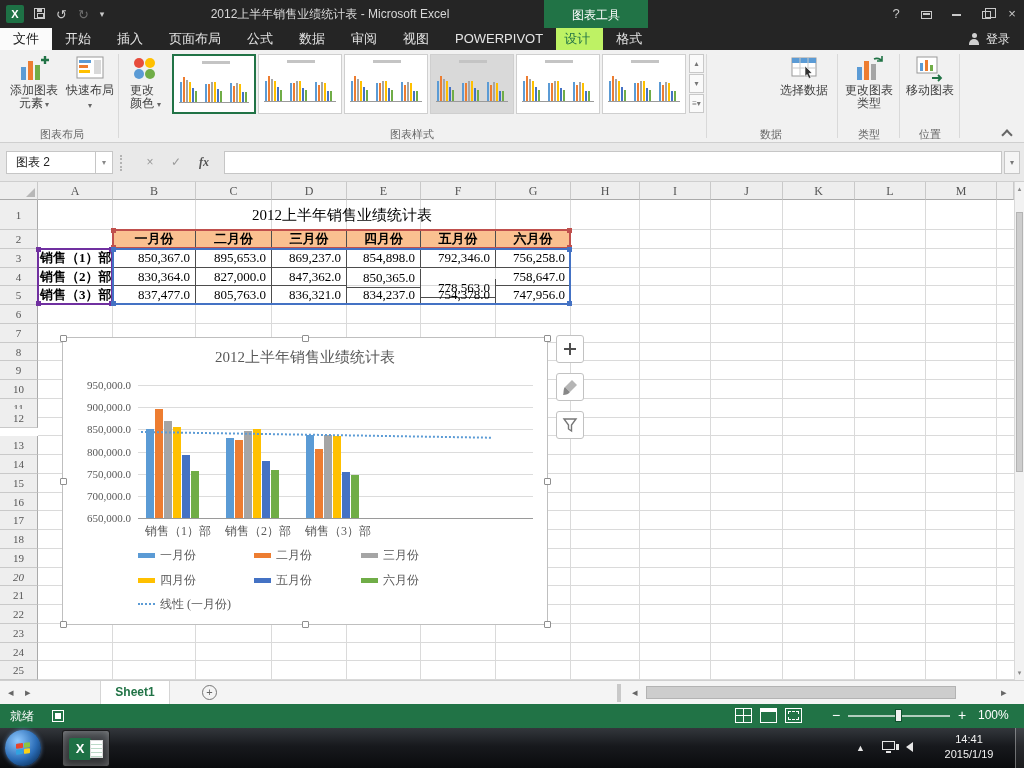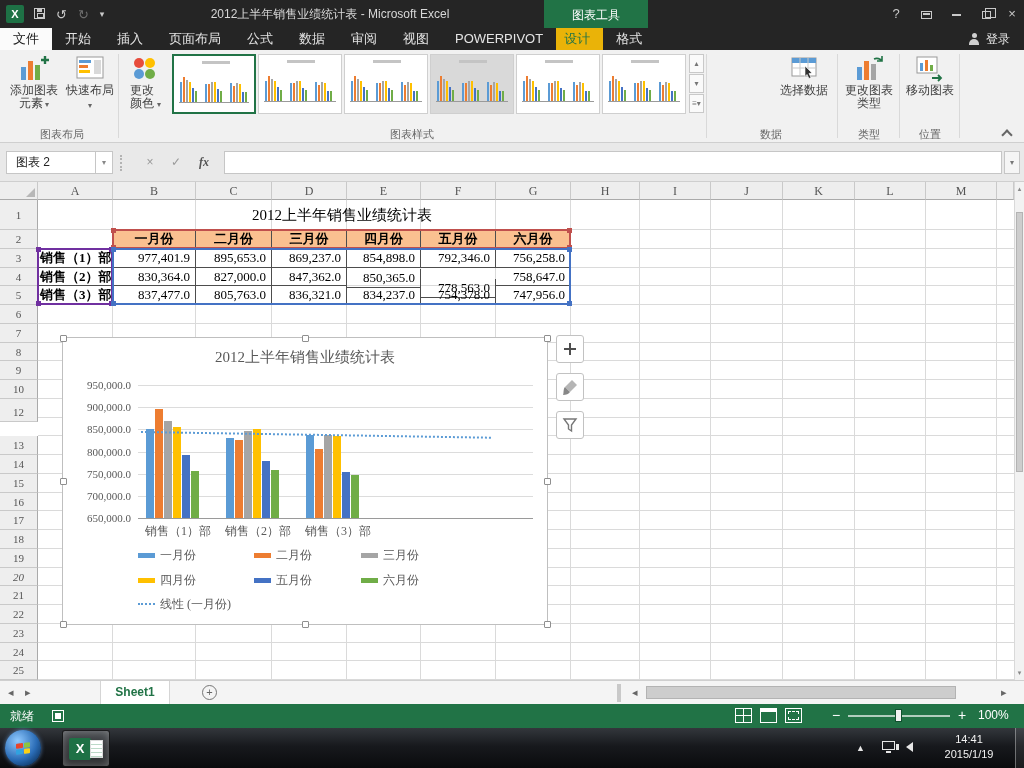--- a/index.html
+++ b/index.html
@@ -21,21 +21,21 @@
 .ico-min{display:inline-block;width:9px;height:2px;background:#c9c9c9;margin-bottom:2px;}
 .ico-restore{display:inline-block;width:9px;height:8px;border:1px solid #c9c9c9;position:relative;top:1px;}
 .ico-restore::before{content:"";position:absolute;left:2px;top:-4px;width:9px;height:8px;border:1px solid #c9c9c9;}
 .ico-ribbonopt{display:inline-block;width:11px;height:8px;border:1px solid #c9c9c9;position:relative;top:1px;}
 .ico-ribbonopt::before{content:"";position:absolute;left:1px;top:1px;width:7px;height:2px;background:#c9c9c9;}
 
 .tabrow{top:28px;left:0;width:1024px;height:22px;background:#252525;}
 #tabs{position:absolute;left:0;top:0;height:22px;display:flex;}
 .tab{height:22px;line-height:22px;padding:0 13px;color:#e4e4e4;font-size:13px;white-space:nowrap;cursor:pointer;}
 .tab.file{background:#fbfbfb;color:#1b1b1b;}
-.tab.sel{background:#eab308;color:#217346;padding-left:8px;}
+.tab.sel{background:#bef264;color:#217346;padding-left:8px;}
 .signin{right:14px;top:0;height:22px;display:flex;align-items:center;gap:6px;color:#e4e4e4;font-size:12px;}
 .person-ico{display:inline-block;width:12px;height:12px;position:relative;}
 .person-ico::before{content:"";position:absolute;left:3.5px;top:0;width:5px;height:5px;border-radius:50%;background:#cfcfcf;}
 .person-ico::after{content:"";position:absolute;left:1px;top:6px;width:10px;height:6px;border-radius:5px 5px 0 0;background:#cfcfcf;}
 
 .ribbon{top:50px;left:0;width:1024px;height:93px;background:#f1f1f1;border-bottom:1px solid #cfcfcf;}
 .rib-btn{position:absolute;top:3px;height:72px;text-align:center;color:#3f3f3f;font-size:12px;line-height:13px;cursor:pointer;}
 .rib-ico{display:block;margin:1px auto 2px;}
 .drop{font-size:8px;color:#666;}
 .rib-sep{position:absolute;top:4px;width:1px;height:84px;background:#d9d9d9;}
@@ -405,21 +405,21 @@
       <div class="rowhead" style="top: 48px; height: 18.75px; line-height: 18.75px;">2</div>
       <div class="rowhead" style="top: 66.75px; height: 18.75px; line-height: 18.75px;">3</div>
       <div class="rowhead" style="top: 85.5px; height: 18.75px; line-height: 18.75px;">4</div>
       <div class="rowhead" style="top: 104.25px; height: 18.75px; line-height: 18.75px;">5</div>
       <div class="rowhead" style="top: 123px; height: 18.75px; line-height: 18.75px;">6</div>
       <div class="rowhead" style="top: 141.75px; height: 18.75px; line-height: 18.75px;">7</div>
       <div class="rowhead" style="top: 160.5px; height: 18.75px; line-height: 18.75px;">8</div>
       <div class="rowhead" style="top: 179.25px; height: 18.75px; line-height: 18.75px;">9</div>
       <div class="rowhead" style="top: 198px; height: 18.75px; line-height: 18.75px;">10</div>
       <div class="rowhead" style="top: 216.75px; height: 18.75px; line-height: 18.75px;">11</div>
-      <div class="rowhead" style="top: 221px; height: 18.75px; line-height: 18.75px;">12</div>
+      <div class="rowhead" style="top: 227px; height: 18.75px; line-height: 18.75px;">12</div>
       <div class="rowhead" style="top: 254.25px; height: 18.75px; line-height: 18.75px;">13</div>
       <div class="rowhead" style="top: 273px; height: 18.75px; line-height: 18.75px;">14</div>
       <div class="rowhead" style="top: 291.75px; height: 18.75px; line-height: 18.75px;">15</div>
       <div class="rowhead" style="top: 310.5px; height: 18.75px; line-height: 18.75px;">16</div>
       <div class="rowhead" style="top: 329.25px; height: 18.75px; line-height: 18.75px;">17</div>
       <div class="rowhead" style="top: 348px; height: 18.75px; line-height: 18.75px;">18</div>
       <div class="rowhead" style="top: 366.75px; height: 18.75px; line-height: 18.75px;">19</div>
       <div class="rowhead" style="top: 385.5px; height: 18.75px; line-height: 18.75px; font-style: italic;">20</div>
       <div class="rowhead" style="top: 404.25px; height: 18.75px; line-height: 18.75px;">21</div>
       <div class="rowhead" style="top: 423px; height: 18.75px; line-height: 18.75px;">22</div>
@@ -465,21 +465,21 @@
       <div class="hline" style="left: 38px; top: 478.25px; width: 976px;"></div>
       <div class="hline" style="left: 38px; top: 497px; width: 976px;"></div>
       <div class="titlecell" style="left: 113px; top: 18px; width: 458px; height: 30px; line-height: 30px;">2012上半年销售业绩统计表</div>
       <div class="tcell monthcell" style="left: 113px; top: 48px; width: 83px; height: 18.75px; line-height: 17.75px; background: rgb(250, 192, 144);">一月份</div>
       <div class="tcell monthcell" style="left: 196px; top: 48px; width: 76px; height: 18.75px; line-height: 17.75px; background: rgb(250, 192, 144);">二月份</div>
       <div class="tcell monthcell" style="left: 272px; top: 48px; width: 75px; height: 18.75px; line-height: 17.75px; background: rgb(250, 192, 144);">三月份</div>
       <div class="tcell monthcell" style="left: 347px; top: 48px; width: 74px; height: 18.75px; line-height: 17.75px; background: rgb(250, 192, 144);">四月份</div>
       <div class="tcell monthcell" style="left: 421px; top: 48px; width: 75px; height: 18.75px; line-height: 17.75px; background: rgb(250, 192, 144);">五月份</div>
       <div class="tcell monthcell" style="left: 496px; top: 48px; width: 75px; height: 18.75px; line-height: 17.75px; background: rgb(250, 192, 144);">六月份</div>
       <div class="tcell labelcell" style="left: 38px; top: 66.75px; width: 75px; height: 18.75px; line-height: 17.75px;">销售（1）部</div>
-      <div class="tcell numcell" style="left: 113px; top: 66.75px; width: 83px; height: 18.75px; line-height: 17.75px;">977,401.9</div>
+      <div class="tcell numcell" style="left: 113px; top: 66.75px; width: 83px; height: 18.75px; line-height: 17.75px;">850,367.0</div>
       <div class="tcell numcell" style="left: 196px; top: 66.75px; width: 76px; height: 18.75px; line-height: 17.75px;">895,653.0</div>
       <div class="tcell numcell" style="left: 272px; top: 66.75px; width: 75px; height: 18.75px; line-height: 17.75px;">869,237.0</div>
       <div class="tcell numcell" style="left: 347px; top: 66.75px; width: 74px; height: 18.75px; line-height: 17.75px;">854,898.0</div>
       <div class="tcell numcell" style="left: 421px; top: 66.75px; width: 75px; height: 18.75px; line-height: 17.75px;">792,346.0</div>
       <div class="tcell numcell" style="left: 496px; top: 66.75px; width: 75px; height: 18.75px; line-height: 17.75px;">756,258.0</div>
       <div class="tcell labelcell" style="left: 38px; top: 85.5px; width: 75px; height: 18.75px; line-height: 17.75px;">销售（2）部</div>
       <div class="tcell numcell" style="left: 113px; top: 85.5px; width: 83px; height: 18.75px; line-height: 17.75px;">830,364.0</div>
       <div class="tcell numcell" style="left: 196px; top: 85.5px; width: 76px; height: 18.75px; line-height: 17.75px;">827,000.0</div>
       <div class="tcell numcell" style="left: 272px; top: 85.5px; width: 75px; height: 18.75px; line-height: 17.75px;">847,362.0</div>
       <div class="tcell numcell" style="left: 347px; top: 87px; width: 74px; height: 18.75px; line-height: 17.75px;">850,365.0</div>

